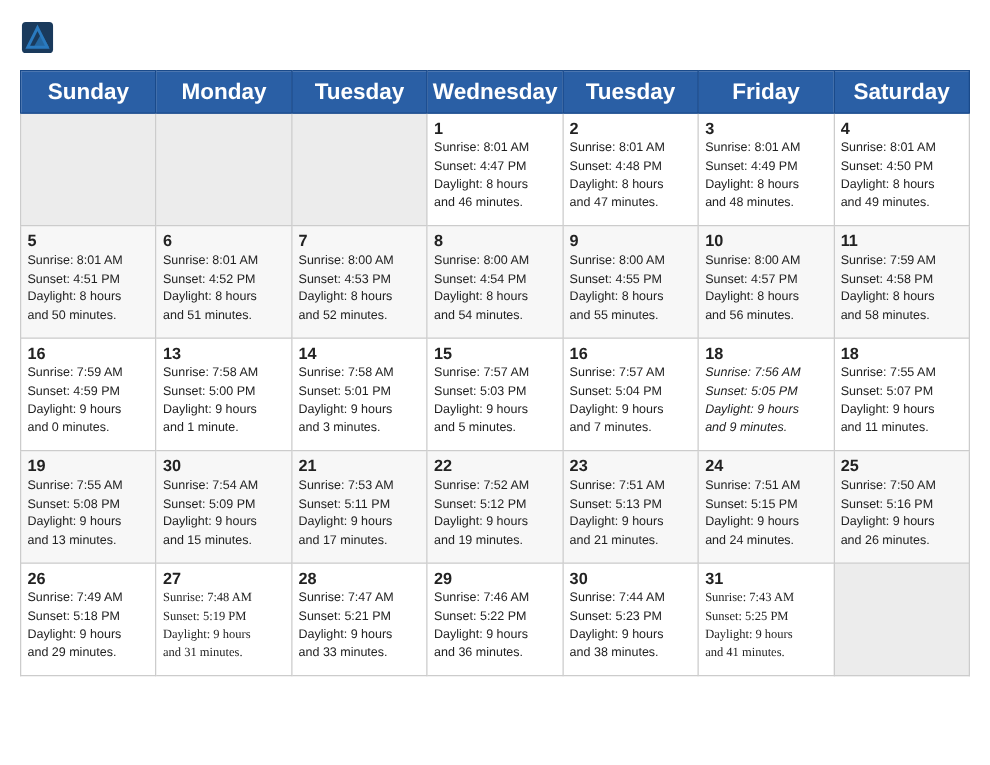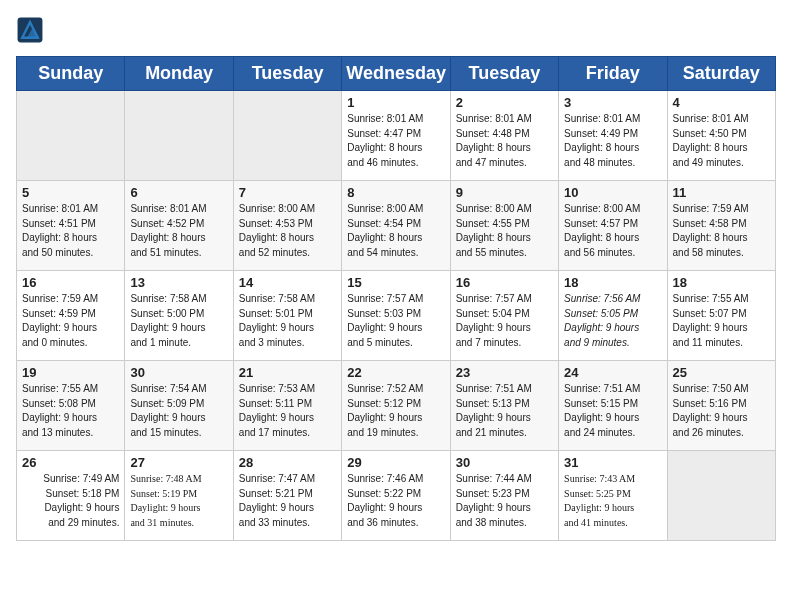--- a/index.html
+++ b/index.html
@@ -302,21 +302,21 @@
           <span class="day-num">25</span>
           <div class="day-info" style="white-space: pre-line;">Sunrise: 7:50 AM
 Sunset: 5:16 PM
 Daylight: 9 hours
 and 26 minutes.</div>
         </td>
       </tr>
       <tr>
         <td>
           <span class="day-num">26</span>
-          <div class="day-info" style="white-space: pre-line; text-align: right;">Sunrise: 7:49 AM
+          <div class="day-info" style="white-space: pre-line;">Sunrise: 7:49 AM
 Sunset: 5:18 PM
 Daylight: 9 hours
 and 29 minutes.</div>
         </td>
         <td>
           <span class="day-num">27</span>
           <div class="day-info" style="white-space: pre-line; font-family: Liberation Serif, serif;">Sunrise: 7:48 AM
 Sunset: 5:19 PM
 Daylight: 9 hours
 and 31 minutes.</div>

